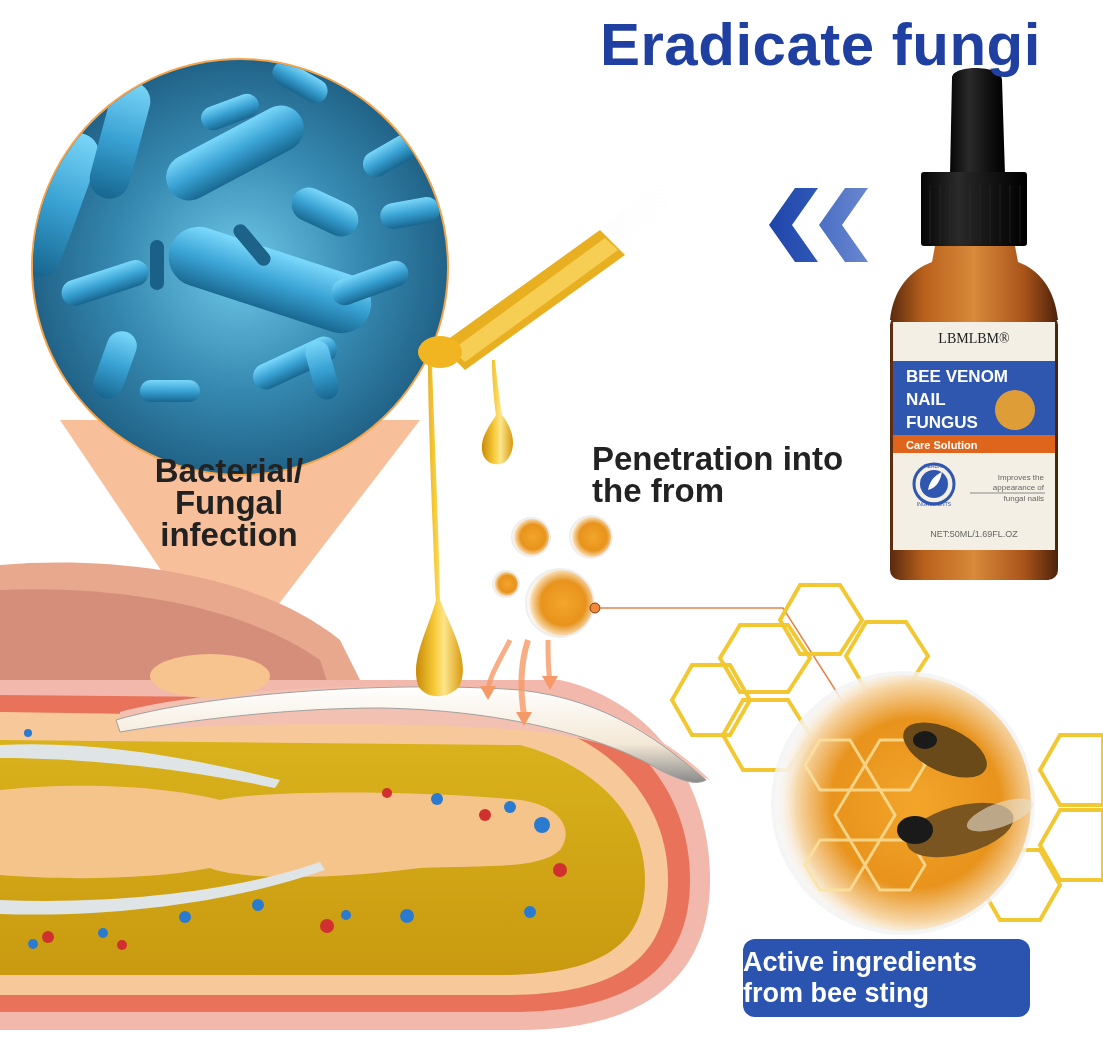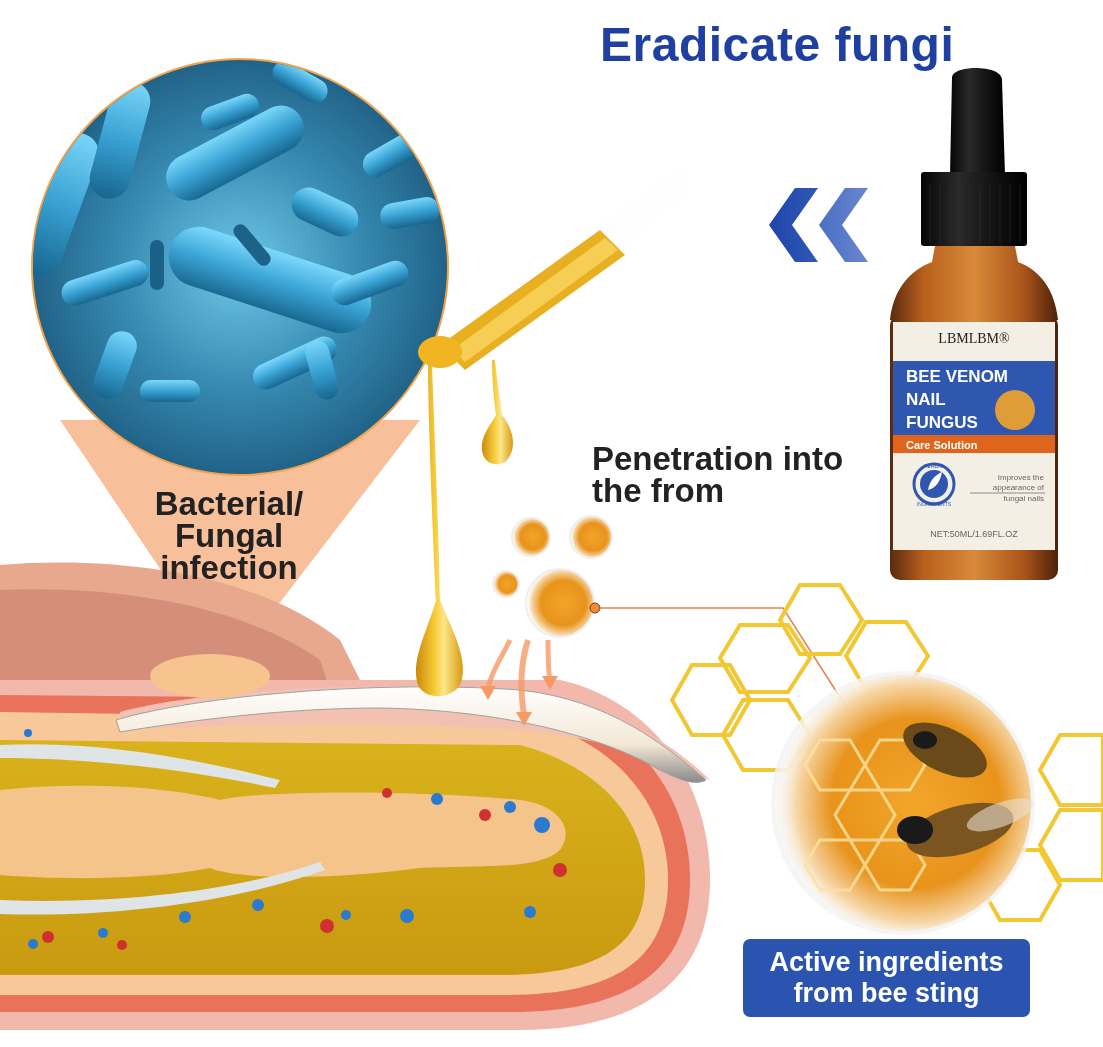--- a/index.html
+++ b/index.html
@@ -3,35 +3,35 @@
   <meta charset="utf-8">
   <style>
     * { margin: 0; padding: 0; box-sizing: border-box; }
     html, body { width: 1103px; height: 1047px; overflow: hidden; background: #ffffff; }
     body { position: relative; font-family: "Liberation Sans", "DejaVu Sans", sans-serif; }
 
     .canvas { position: absolute; left: 0; top: 0; width: 1103px; height: 1047px; }
 
     .headline {
       position: absolute; left: 600px; top: 10px;
-      font-size: 48px; font-weight: 700; color: #1f40a0; letter-spacing: 0.5px;
+      font-size: 60px; font-weight: 700; color: #1f40a0; letter-spacing: 0.5px;
       line-height: 70px; white-space: nowrap;
     }
 
     .label-dark {
       position: absolute; font-size: 33px; font-weight: 700; color: #222222; line-height: 32px;
     }
-    .label-bacterial { left: 104px; top: 488px; text-align: center; width: 250px; }
+    .label-bacterial { left: 104px; top: 455px; text-align: center; width: 250px; }
     .label-penetration { left: 592px; top: 443px; }
 
     .cta-box {
       position: absolute; left: 743px; top: 939px; width: 287px; height: 78px;
-      background: #2b54b0; border-radius: 7px;
+      background: #2b54b0; border-radius: 12px;
       color: #ffffff; font-size: 27px; font-weight: 700; line-height: 31px;
-      text-align: center; padding-top: 8px;
+      padding-top: 8px;
     }
   </style>
 </head>
 <body>
 
 <div class="canvas">
 
   <svg width="1103" height="1047" viewBox="0 0 1103 1047" style="position:absolute;left:0;top:0">
     <defs>
       <radialGradient id="bactBg" cx="50%" cy="50%" r="55%">

